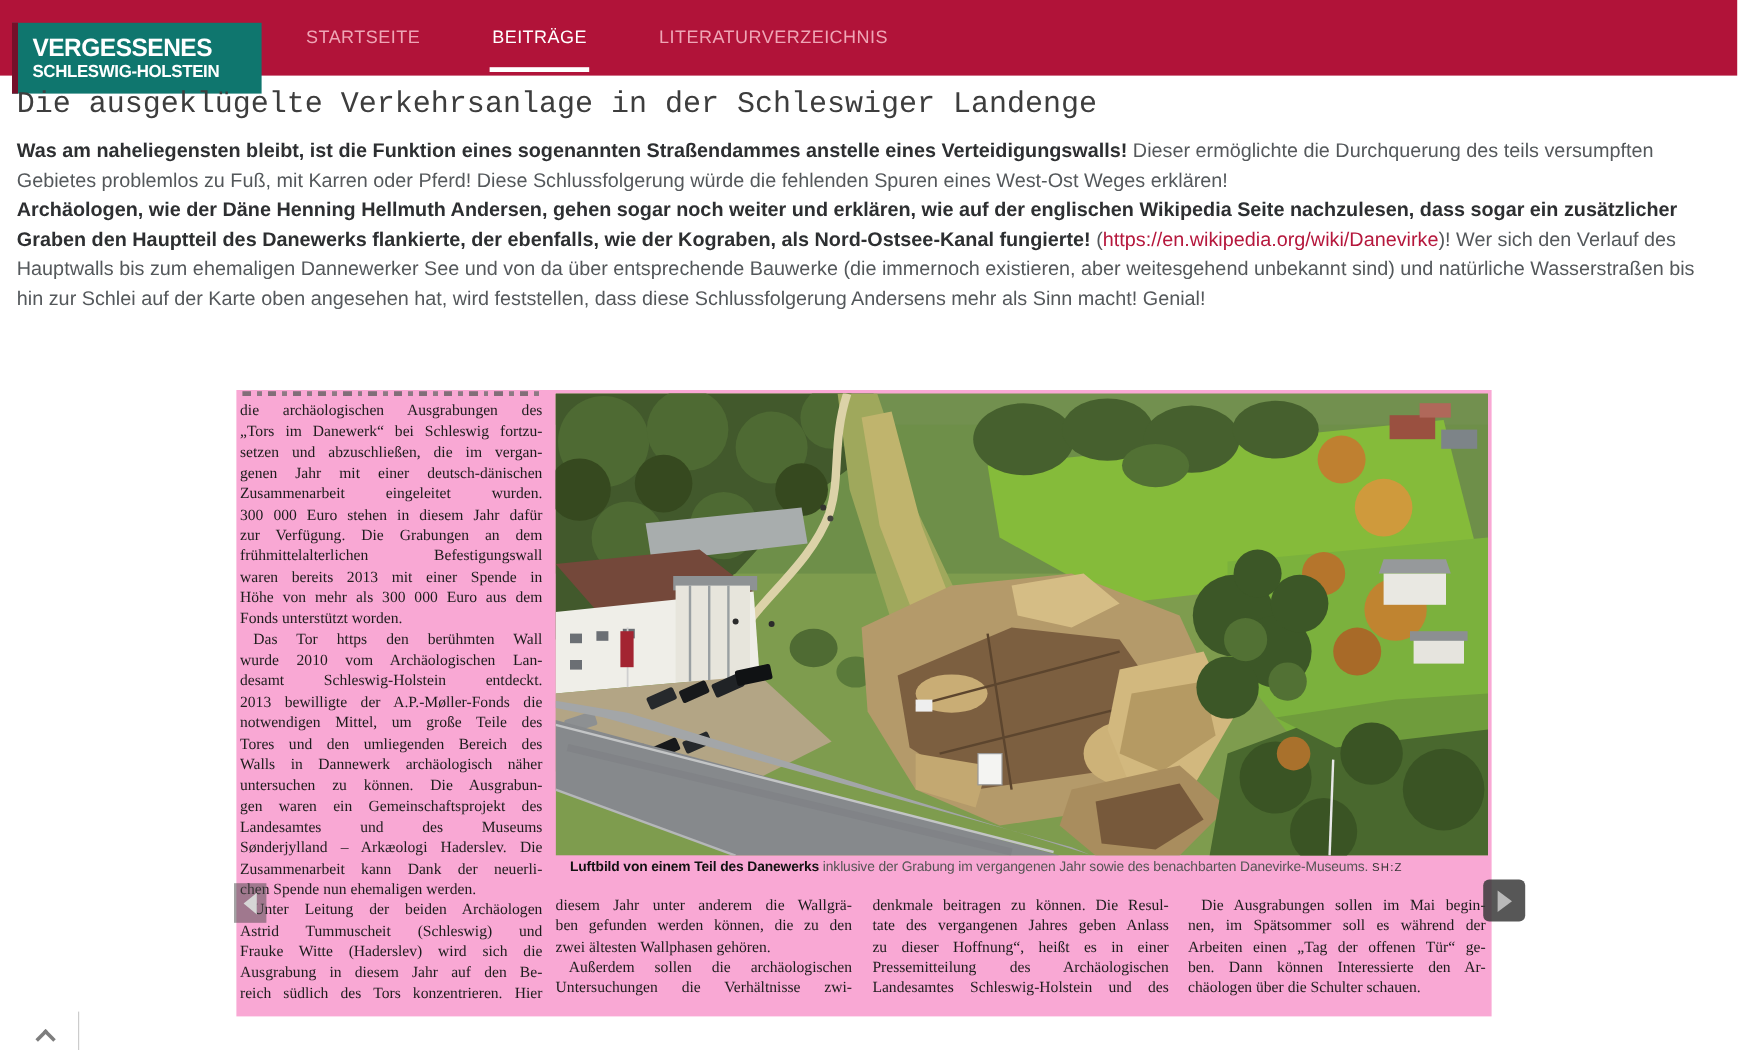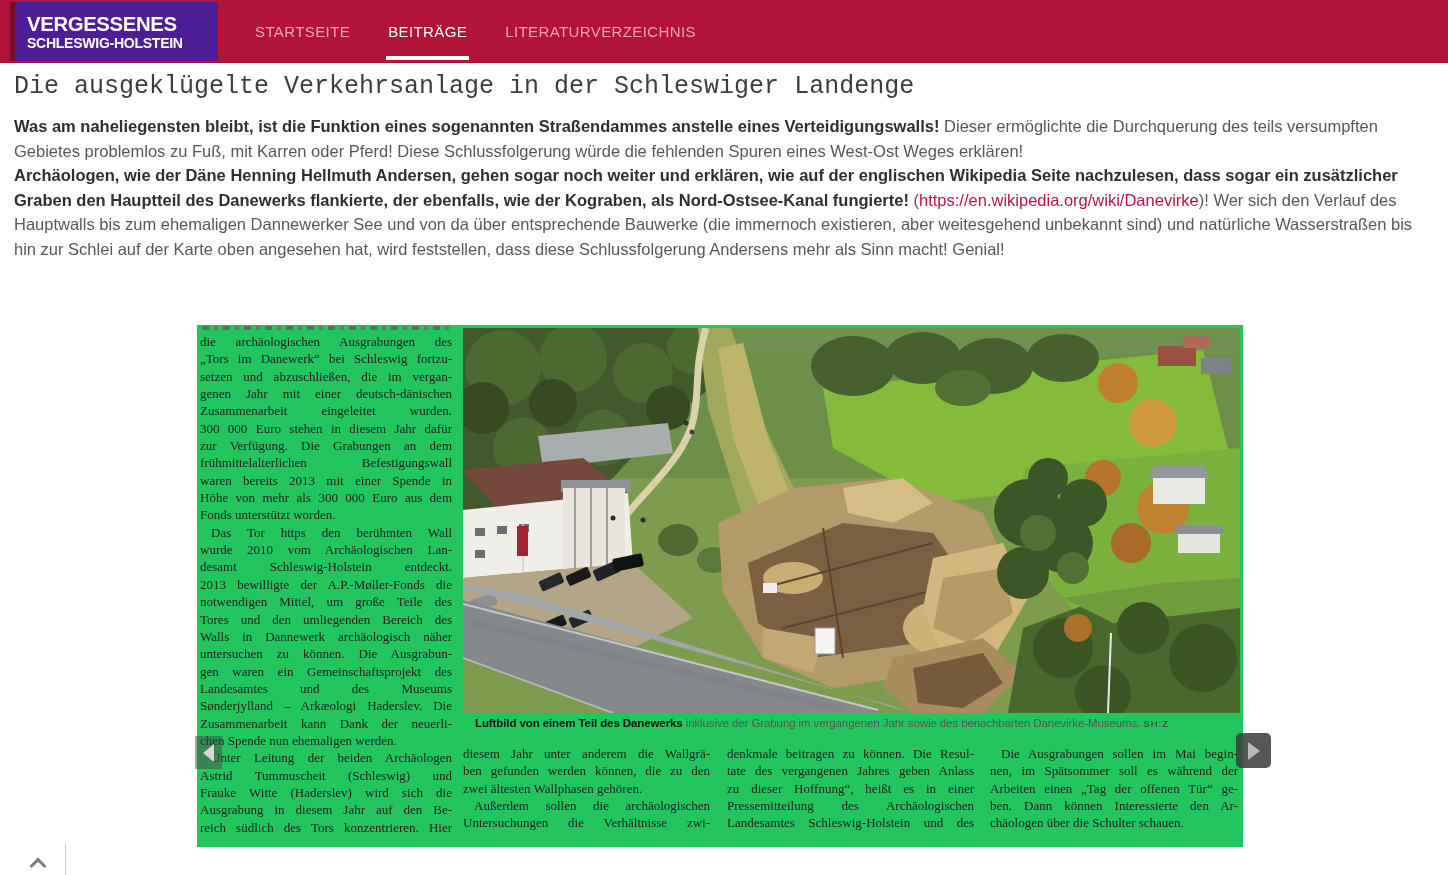--- a/index.html
+++ b/index.html
@@ -5,49 +5,49 @@
   * { margin:0; padding:0; box-sizing:border-box; }
   html,body { background:#fff; }
   .page {
     position:relative; width:1448px; height:875px; overflow:hidden;
     background:#fff; font-family:"Liberation Sans", sans-serif;
   }
 
   
   .site-header { position:absolute; left:0; top:0; width:1448px; height:63px; background:#b11339; }
   .logo-box {
-    position:absolute; left:10px; top:2px; width:208px; height:59px;
-    background:#4c1d95; border-left:5px solid #75102a; color:#fff;
+    position:absolute; left:10px; top:19px; width:208px; height:59px;
+    background:#0f766e; border-left:5px solid #75102a; color:#fff;
     display:flex; flex-direction:column; justify-content:center; padding-left:12px;
     cursor:pointer;
   }
   .logo-line1 { font-size:21px; font-weight:bold; letter-spacing:-0.4px; line-height:23px; transform:scaleX(.97); transform-origin:left; }
   .logo-line2 { font-size:14.5px; font-weight:bold; letter-spacing:-0.3px; line-height:16px; transform:scaleX(.97); transform-origin:left; }
-  .main-nav { position:absolute; left:255px; top:0; height:63px; display:flex; gap:38px; }
+  .main-nav { position:absolute; left:255px; top:0; height:63px; display:flex; gap:60px; }
   .nav-item {
     position:relative; height:63px; display:flex; align-items:center;
     font-size:15px; letter-spacing:.4px; color:#efa5b5; cursor:pointer; text-transform:uppercase;
   }
   .nav-item.active { color:#ffffff; }
   .nav-item.active .nav-underline {
     position:absolute; left:-2px; right:-2px; bottom:3px; height:4px; background:#ffffff;
   }
 
   
   .page-title {
     position:absolute; left:14px; top:72px; width:1420px;
     font-size:25px; font-weight:400; color:#3d3d3d;font-family:Liberation Mono, monospace;
   }
   .intro { position:absolute; left:14px; top:114px; width:1422px; font-size:16.5px; line-height:24.6px; color:#54585b; }
   .intro p { margin:0; }
   .intro .b { font-weight:bold; color:#2d2f31; }
   .intro a.wiki-link { color:#b5173c; text-decoration:none; cursor:pointer; }
 
   
-  .clipping { position:absolute; left:197px; top:325px; width:1046px; height:522px; background:#22c55e; overflow:hidden; }
+  .clipping { position:absolute; left:197px; top:325px; width:1046px; height:522px; background:#f9a8d4; overflow:hidden; }
   .np-col { position:absolute; font-family:"Liberation Serif", serif; font-size:13px; line-height:17.35px; color:#1d1d1d; }
   .np-left   { left:3px;   top:0;     width:252px; }
   .np-col1   { left:266px; top:420px; width:247px; }
   .np-col2   { left:530px; top:420px; width:247px; }
   .np-col3   { left:793px; top:420px; width:248px; }
   .np-line { text-align:justify; text-align-last:justify; white-space:normal; }
   .np-line.np-last { text-align-last:left; }
   .np-line.np-indent { text-indent:11px; }
   .clipped-frag {
     height:4px; margin:1px 2px 3px 2px; opacity:.75;

